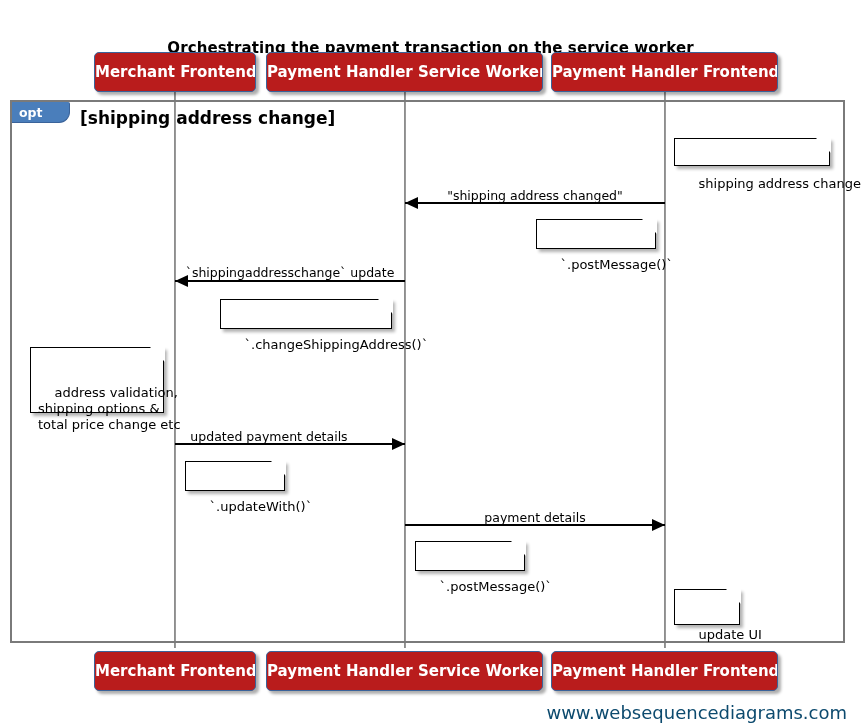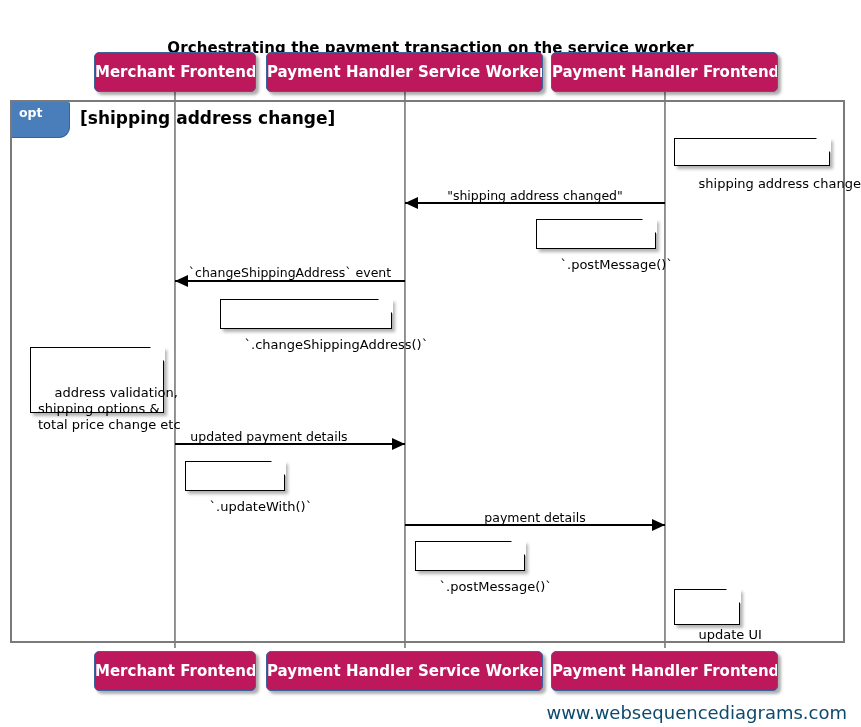--- a/index.html
+++ b/index.html
@@ -30,21 +30,21 @@
     font-weight: bold;
     letter-spacing: 0.1px;
     color: #000;
     margin-top: 29px;
   }
 
   
   .participant {
     position: absolute;
     box-sizing: border-box;
-    background: #be185d;
+    background: #b91c1c;
     border: 1px solid #3a639a;
     border-radius: 5px;
     color: #ffffff;
     font-size: 15px;
     font-weight: bold;
     text-align: center;
     line-height: 38px;
     height: 40px;
     box-shadow: 3px 3px 3px rgba(0,0,0,0.32);
     white-space: nowrap;
@@ -62,21 +62,21 @@
 
   
   .frame {
     position: absolute;
     box-sizing: border-box;
     border: 2px solid #7a7a7a;
     background: transparent;
   }
   .frame-tab {
     position: absolute;
-    height: 36px;
+    height: 21px;
     background: #4a7ebb;
     border: 1px solid #3a639a;
     border-top: none;
     border-left: none;
     border-bottom-right-radius: 11px;
     border-top-right-radius: 2px;
     color: #ffffff;
     font-size: 12.5px;
     font-weight: bold;
     line-height: 21px;
@@ -176,21 +176,21 @@
 
   <div class="msg-label" style="left:405px; top:188px; width:260px;">"shipping address changed"</div>
   <div class="msg-line" style="left:405px; top:202px; width:260px;"></div>
   <div class="arrowhead left" style="left:405px; top:197px;"></div>
 
   <div class="note" style="left:536px; top:219px; width:120px; height:30px;">
     <span class="fold-diag"></span>
     <span>`.postMessage()`</span>
   </div>
 
-  <div class="msg-label" style="left:175px; top:265px; width:230px;">`changeShippingAddress` event</div>
+  <div class="msg-label" style="left:175px; top:265px; width:230px;">`shippingaddresschange` update</div>
   <div class="msg-line" style="left:175px; top:280px; width:230px;"></div>
   <div class="arrowhead left" style="left:175px; top:275px;"></div>
 
   <div class="note" style="left:220px; top:299px; width:172px; height:30px;">
     <span class="fold-diag"></span>
     <span>`.changeShippingAddress()`</span>
   </div>
 
   <div class="note" style="left:30px; top:347px; width:134px; height:66px;">
     <span class="fold-diag"></span>

